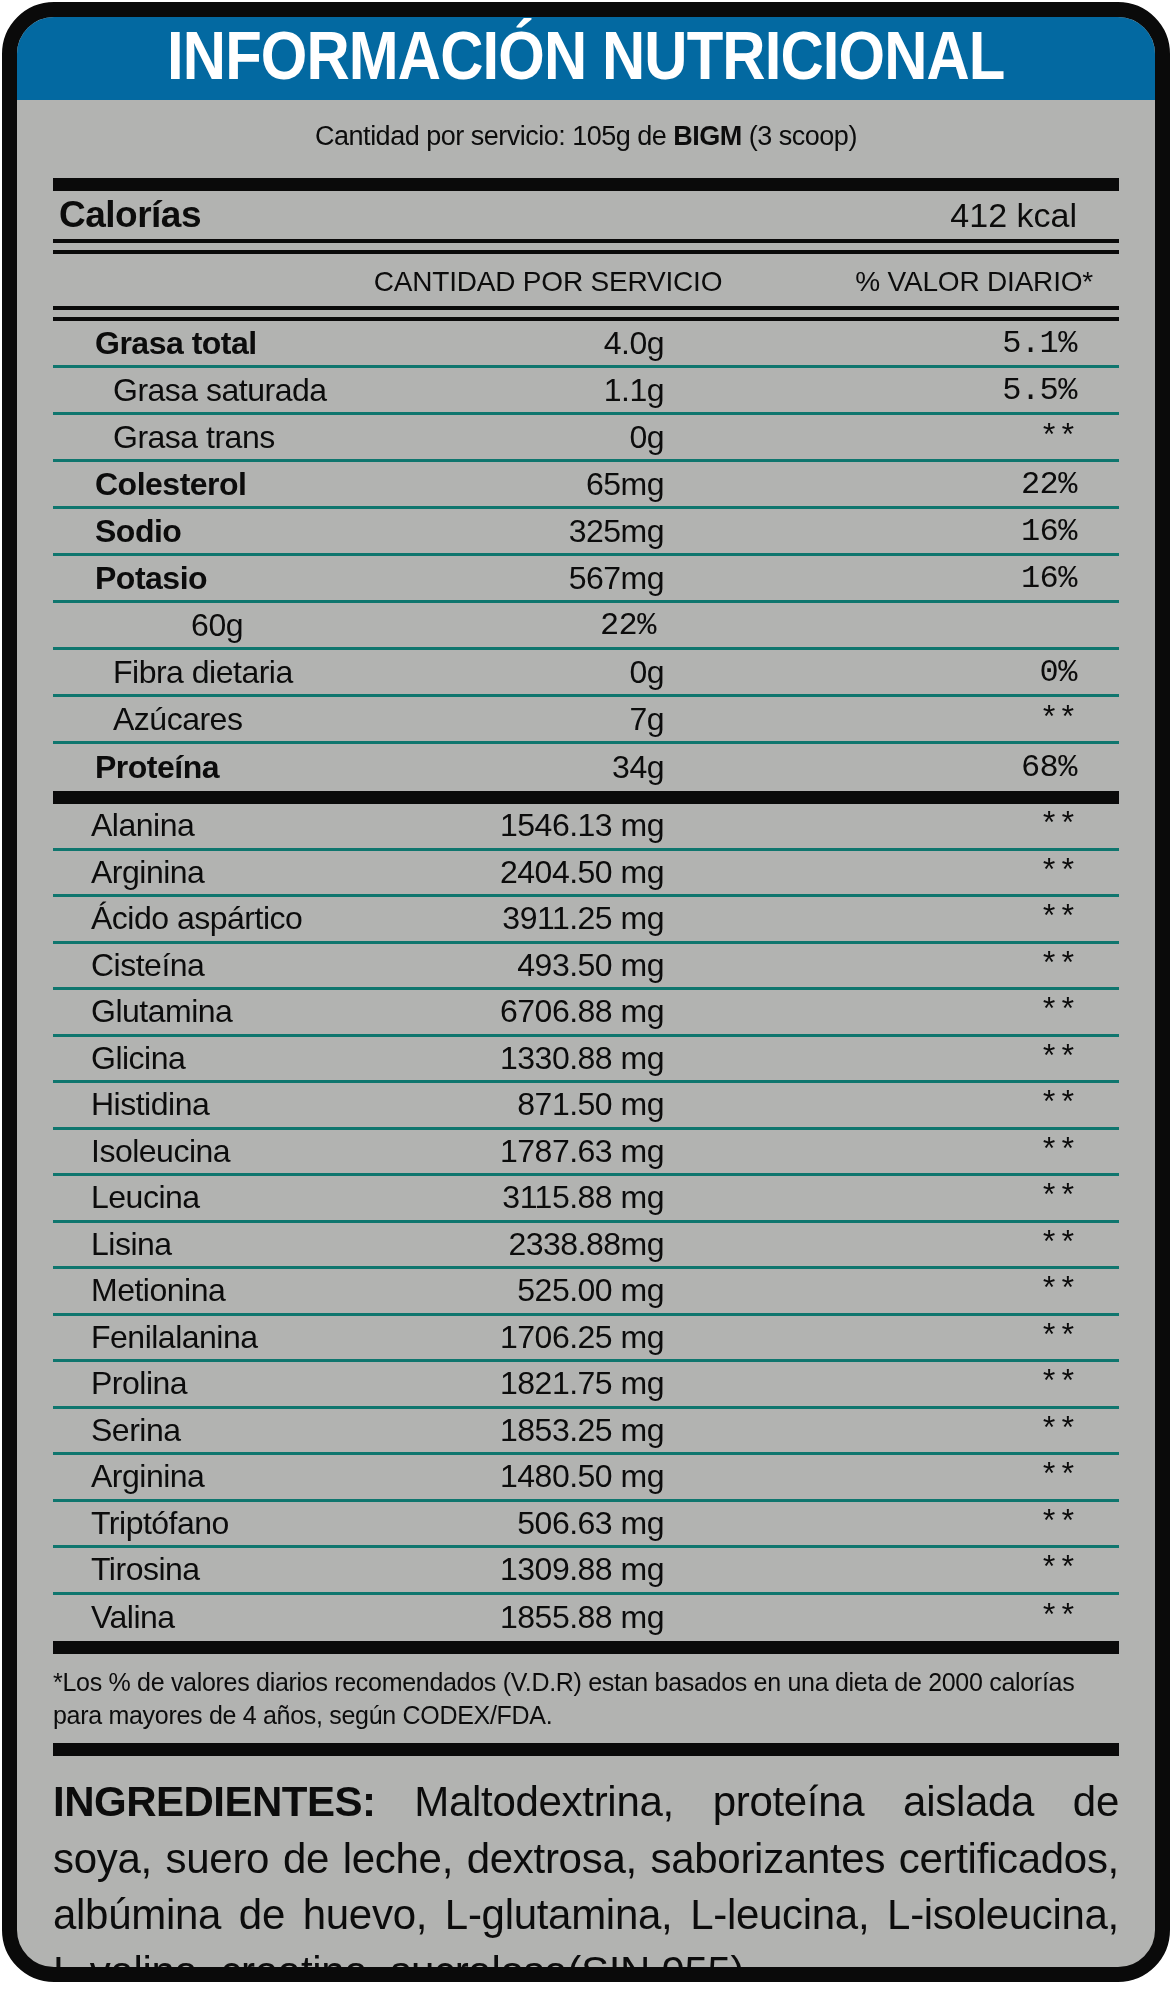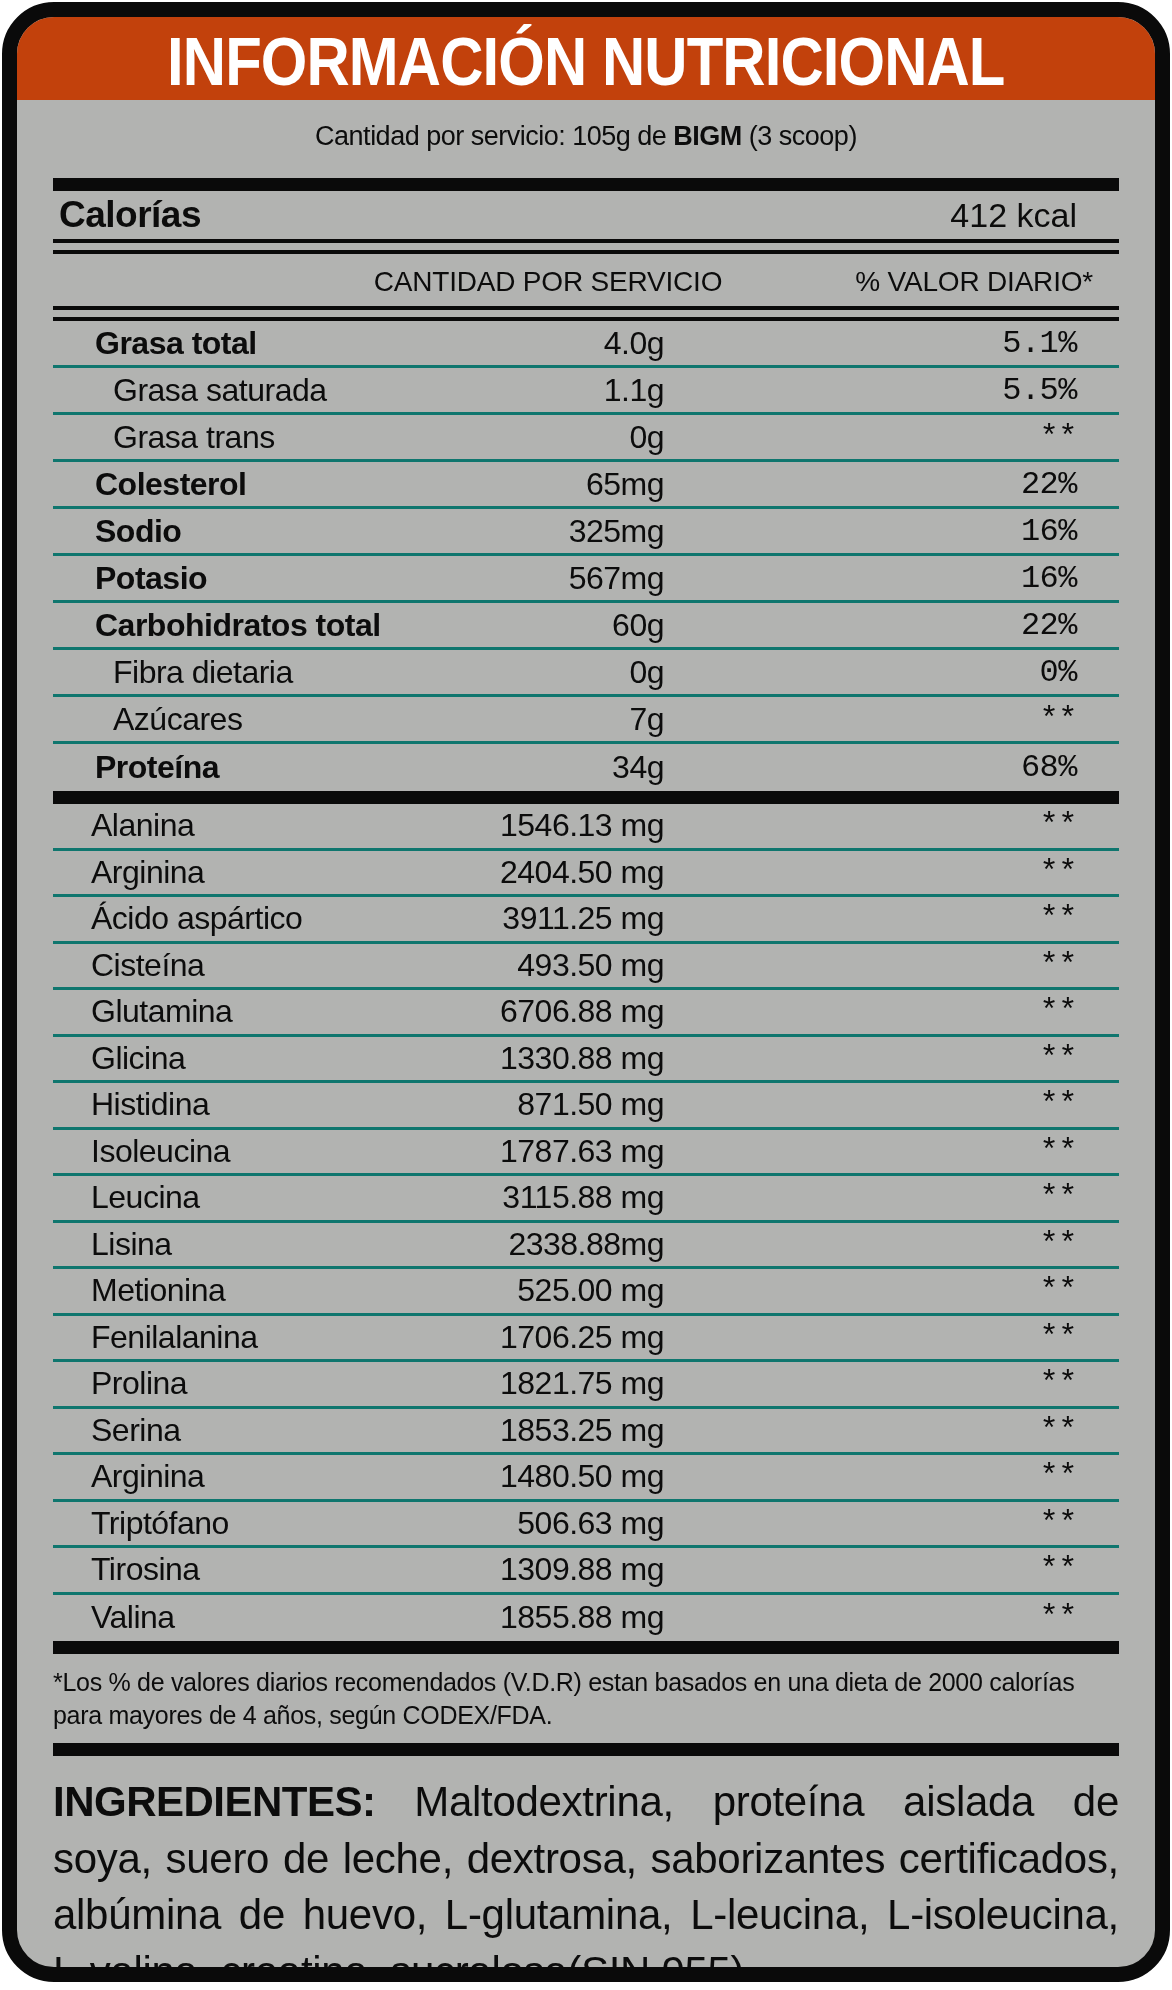--- a/index.html
+++ b/index.html
@@ -6,22 +6,22 @@
   body{
     width:1172px;height:1990px;position:relative;background:#ffffff;
     font-family:"Liberation Sans","DejaVu Sans",sans-serif;color:#0c0c0c;
   }
   .card{
     position:absolute;left:2px;top:2px;right:2px;bottom:8px;
     background:#b2b3b1;border:15px solid #0a0a0a;border-radius:52px;
     overflow:hidden;box-sizing:border-box;
   }
   .card-header{
-    height:84px;background:#c2410c;margin:-1px;
-    display:flex;align-items:flex-end;justify-content:center;
+    height:84px;background:#0369a1;margin:-1px;
+    display:flex;align-items:flex-start;justify-content:center;
   }
   .title{
     color:#ffffff;font-weight:bold;font-size:68px;white-space:nowrap;
     transform:scaleX(0.88);letter-spacing:-1px;
   }
   .content{padding:0 36px;}
   .serving{
     text-align:center;font-size:27px;margin:22px 0 26px;letter-spacing:-0.5px;
   }
   .serving b{font-weight:bold;}
@@ -118,21 +118,20 @@
           <span class="pct">16%</span>
         </div>
 
         <div class="row main">
           <span class="label">Potasio</span>
           <span class="amt">567mg</span>
           <span class="pct">16%</span>
         </div>
 
         <div class="row main">
-          <span class="label">Carbohidratos total</span>
           <span class="amt">60g</span>
           <span class="pct">22%</span>
         </div>
 
         <div class="row sub">
           <span class="label">Fibra dietaria</span>
           <span class="amt">0g</span>
           <span class="pct">0%</span>
         </div>
 

